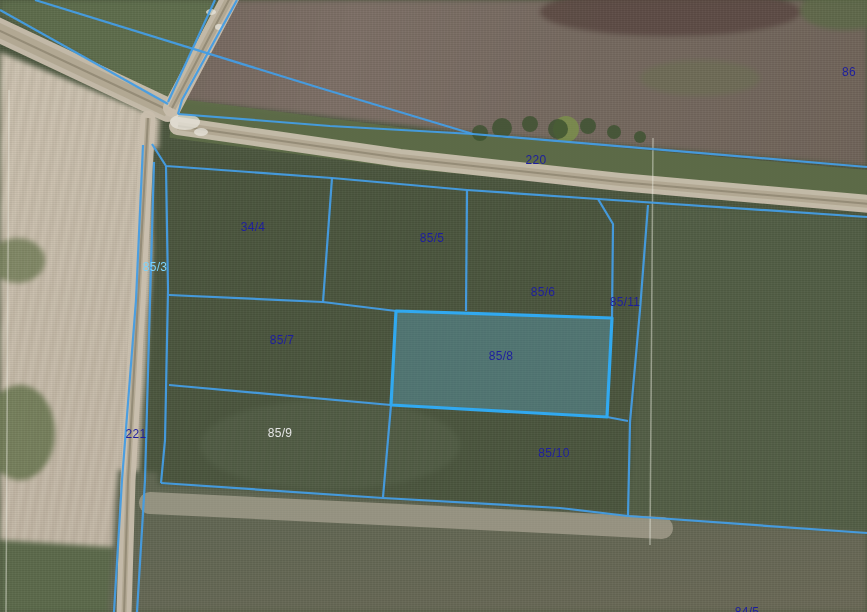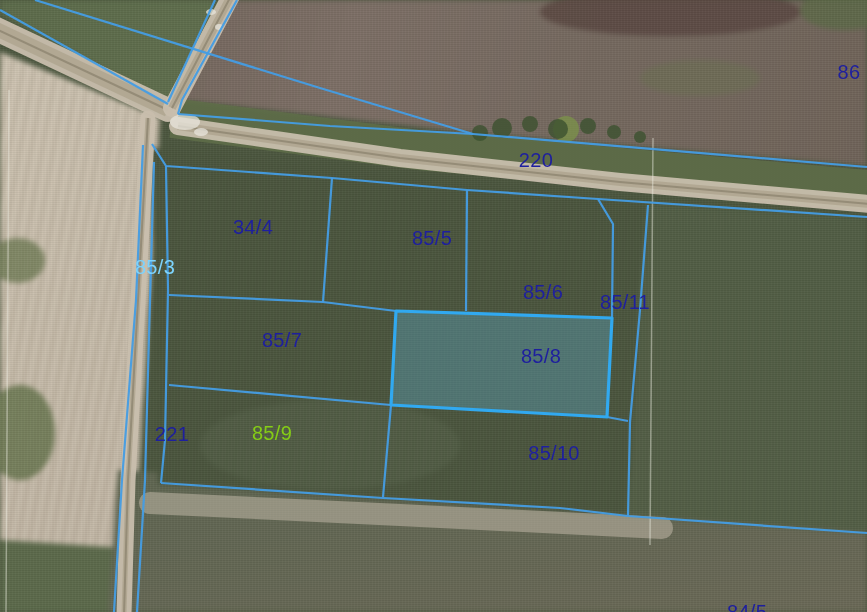--- a/index.html
+++ b/index.html
@@ -33,21 +33,21 @@
   .p-rightfield-rows{background:repeating-linear-gradient(92deg,rgba(225,232,205,.07) 0 2px,rgba(0,0,0,0) 2px 7px);
     clip-path:polygon(646px 204px,867px 218px,867px 533px,627px 516px);}
   .p-bottomfield{background:linear-gradient(170deg,#59664a 30%,#616753 70%,#6b6957);
     clip-path:polygon(118px 470px,867px 515px,867px 612px,108px 612px);}
   .p-grain{background:repeating-linear-gradient(0deg,rgba(255,255,255,.025) 0 1px,rgba(0,0,0,.03) 1px 2px),
                       repeating-linear-gradient(90deg,rgba(255,255,255,.015) 0 1px,rgba(0,0,0,.02) 1px 3px);}
   
   svg.overlay{position:absolute;inset:0;}
   .labels{position:absolute;inset:0;pointer-events:none;}
   .parcel-label{position:absolute;transform:translate(-50%,-50%);
-    font-size:20px;letter-spacing:.3px;white-space:nowrap;}
+    font-size:12px;letter-spacing:.3px;white-space:nowrap;}
 </style>
 </head>
 <body>
 
 <div id="stage">
 
   <div class="imagery">
     <div class="patch p-topright-brown"></div>
     <div class="patch p-topright-maroon"></div>
     <div class="patch p-topright-green"></div>
@@ -133,19 +133,19 @@
 
   <div class="labels" id="labels-layer">
       <div class="parcel-label" style="left: 849px; top: 72px; color: rgb(30, 31, 158);">86</div>
       <div class="parcel-label" style="left: 536px; top: 160px; color: rgb(30, 31, 158);">220</div>
       <div class="parcel-label" style="left: 253px; top: 227px; color: rgb(30, 31, 158);">34/4</div>
       <div class="parcel-label" style="left: 398px; top: 238px; color: rgb(30, 31, 158); margin-left: 34px;">85/5</div>
       <div class="parcel-label" style="left: 543px; top: 251px; color: rgb(30, 31, 158); margin-top: 41px;">85/6</div>
       <div class="parcel-label" style="left: 155px; top: 267px; color: #7dd3fc;">85/3</div>
       <div class="parcel-label" style="left: 625px; top: 302px; color: rgb(30, 31, 158);">85/11</div>
       <div class="parcel-label" style="left: 282px; top: 340px; color: rgb(30, 31, 158);">85/7</div>
-      <div class="parcel-label" style="left: 501px; top: 356px; color: rgb(30, 31, 158); margin-left: 40px;">85/8</div>
-      <div class="parcel-label" style="left: 136px; top: 434px; color: rgb(30, 31, 158); margin-left: 36px;">221</div>
-      <div class="parcel-label" style="left: 272px; top: 433px; color: #84cc16;">85/9</div>
+      <div class="parcel-label" style="left: 501px; top: 356px; color: rgb(30, 31, 158);">85/8</div>
+      <div class="parcel-label" style="left: 136px; top: 434px; color: rgb(30, 31, 158);">221</div>
+      <div class="parcel-label" style="left: 280px; top: 433px; color: #e5e5e5;">85/9</div>
       <div class="parcel-label" style="left: 509px; top: 453px; color: rgb(30, 31, 158); margin-left: 45px;">85/10</div>
       <div class="parcel-label" style="left: 747px; top: 612px; color: rgb(30, 31, 158);">84/5</div>
     </div>
 </div>
 
 </body></html>

